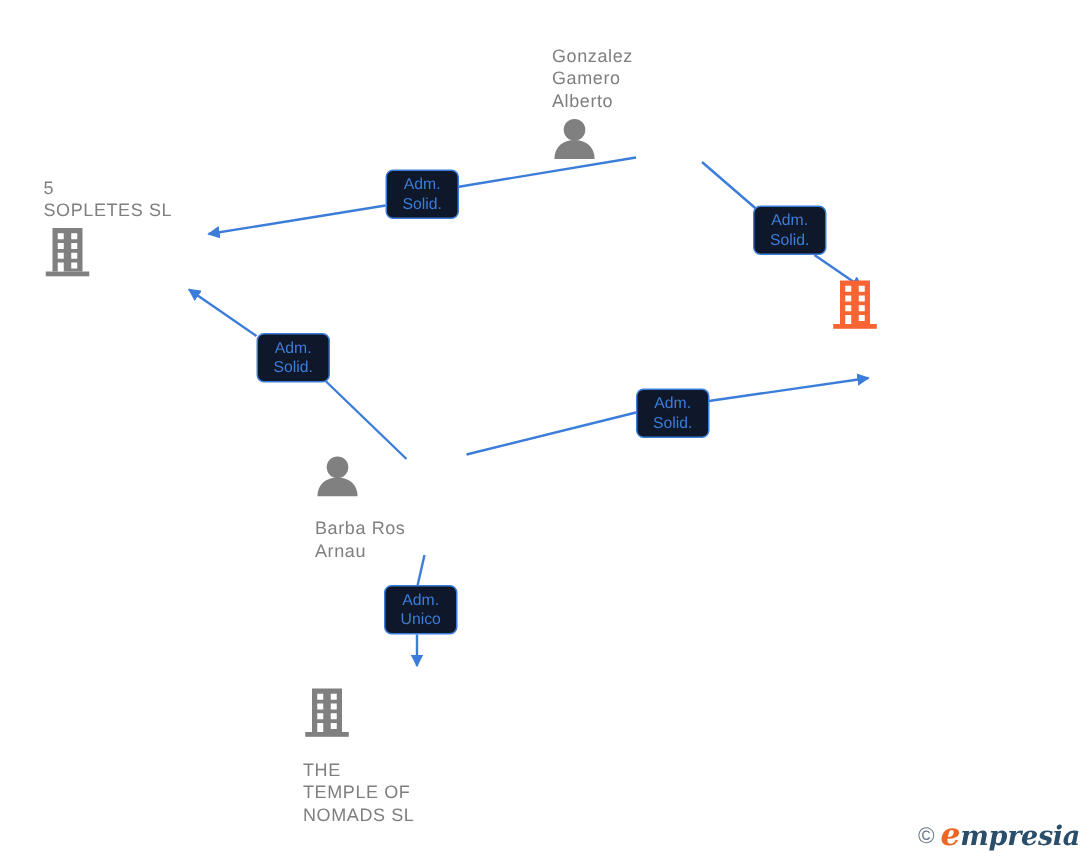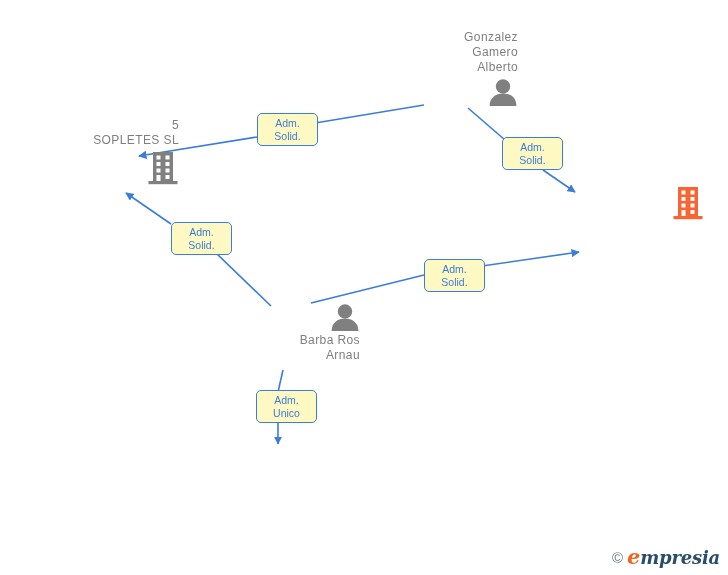--- a/index.html
+++ b/index.html
@@ -22,54 +22,54 @@
     left: 0;
     top: 0;
     width: 728px;
     height: 575px;
     pointer-events: none;
   }
   .node {
     position: absolute;
     width: 150px;
     margin-left: -75px;
-    text-align: right;
+    text-align: left;
     line-height: 15px;
     font-size: 12px;
     letter-spacing: 0.4px;
     color: #7f7f7f;
     user-select: none;
   }
   .node .label {
     display: block;
     white-space: pre-line;
   }
   .node.company-highlight .label {
     color: #6e6e6e;
     font-weight: bold;
   }
   .node .glyph {
     display: block;
     line-height: 0;
   }
   .node.above .glyph { margin-top: 3px; }
-  .node.below .label { margin-top: 2px; }
+  .node.below .label { margin-top: 14px; }
 
   .edge-label {
     position: absolute;
     box-sizing: border-box;
     border: 1px solid #3b7dd8;
     border-radius: 5px;
-    background: #fef9c3;
+    background: #0f172a;
     color: #3b7dd8;
     font-size: 10.5px;
     line-height: 13px;
     text-align: center;
     padding: 3px 2px 2px 2px;
-    width: 61px;
+    width: 49px;
     margin-left: -22px;
     margin-top: -18px;
     white-space: pre-line;
     user-select: none;
   }
 
   #watermark {
     position: absolute;
     right: 8px;
     bottom: 8px;
@@ -187,20 +187,39 @@
     <span class="glyph">
       <svg width="30" height="28" viewBox="0 0 30 28">
         <circle cx="15" cy="8.5" r="7.2" fill="#808080"></circle>
         <path d="M 1.6 28 C 1.6 19.6 7.6 15.4 15 15.4 C 22.4 15.4 28.4 19.6 28.4 28 Z" fill="#808080"></path>
       </svg>
     </span>
     <span class="label">Barba Ros
 Arnau</span>
   </div>
 
+  <div class="node below" style="left:277px; top:458px;">
+    <span class="glyph">
+      <svg width="32" height="34" viewBox="0 0 32 34">
+        <rect x="6" y="1" width="20" height="29" fill="#808080"></rect>
+        <rect x="1.5" y="30" width="29" height="3.2" fill="#808080"></rect>
+        <rect x="9.5" y="4.5" width="4" height="4" fill="#ffffff"></rect>
+        <rect x="18.5" y="4.5" width="4" height="4" fill="#ffffff"></rect>
+        <rect x="9.5" y="11" width="4" height="4" fill="#ffffff"></rect>
+        <rect x="18.5" y="11" width="4" height="4" fill="#ffffff"></rect>
+        <rect x="9.5" y="17.5" width="4" height="4" fill="#ffffff"></rect>
+        <rect x="18.5" y="17.5" width="4" height="4" fill="#ffffff"></rect>
+        <rect x="9.5" y="24" width="4" height="6" fill="#ffffff"></rect>
+        <rect x="18.5" y="24" width="4" height="4" fill="#ffffff"></rect>
+      </svg>
+    </span>
+    <span class="label">THE
+TEMPLE OF
+NOMADS  SL</span>
+  </div>
 
   <div class="edge-label" style="left:279px; top:131px;">Adm.
 Solid.</div>
 
   <div class="edge-label" style="left:524px; top:155px;">Adm.
 Solid.</div>
 
   <div class="edge-label" style="left:193px; top:240px;">Adm.
 Solid.</div>
 

